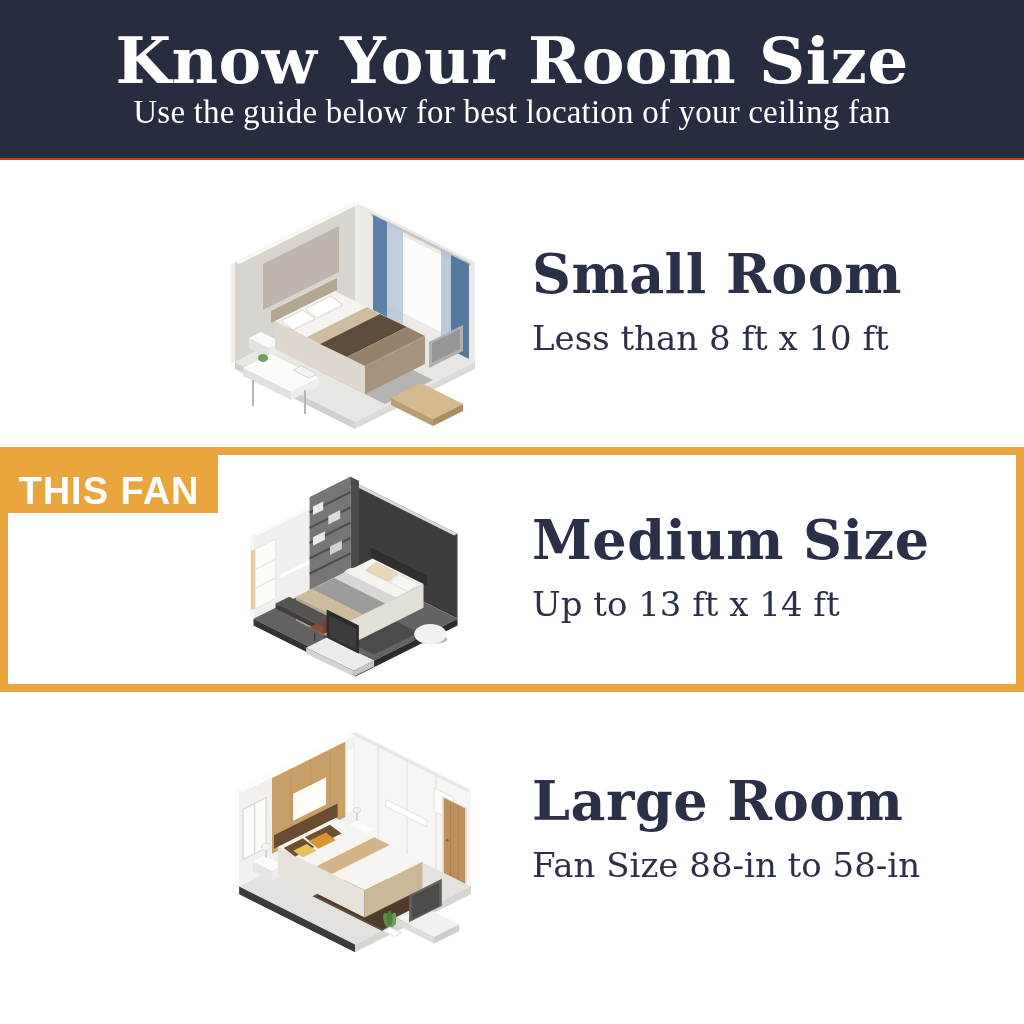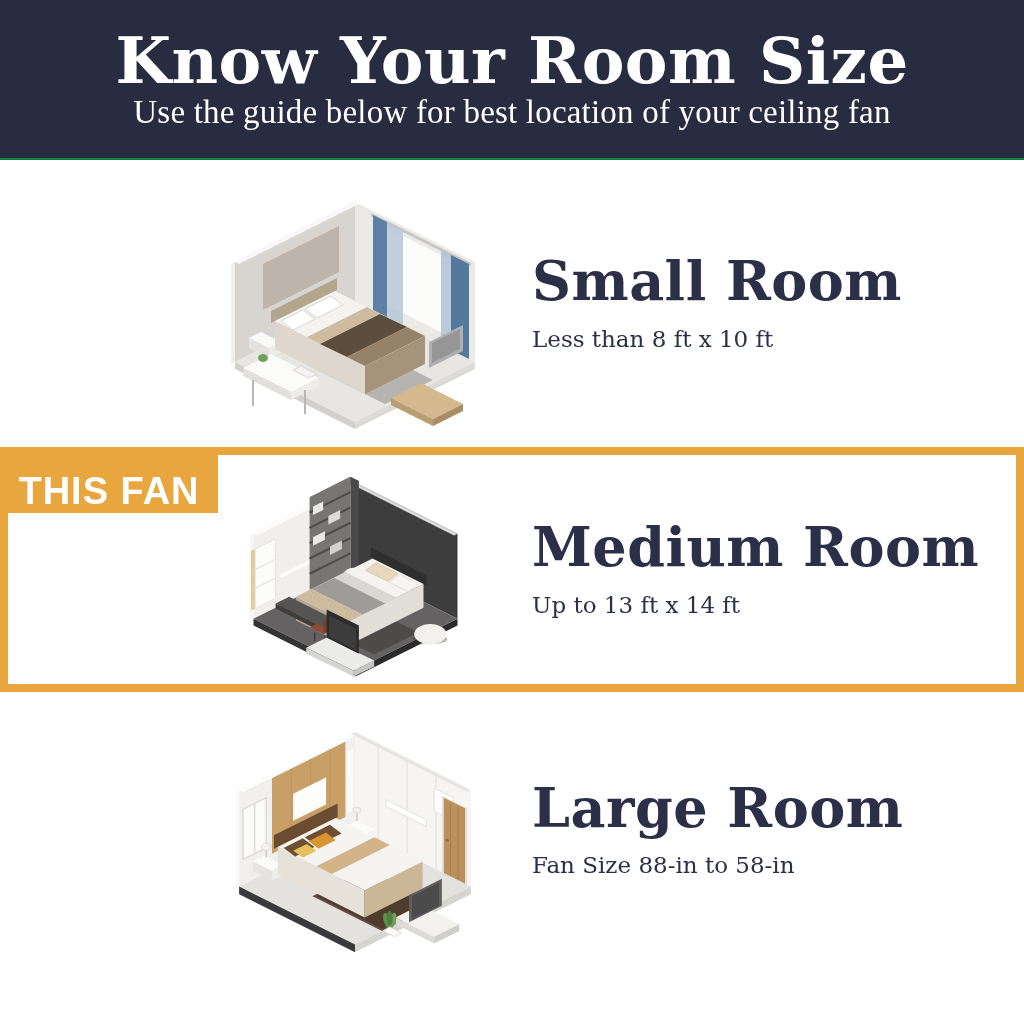--- a/index.html
+++ b/index.html
@@ -16,21 +16,21 @@
     background: var(--page-bg);
     font-family: "DejaVu Serif", serif;
     overflow: hidden;
   }
   .header {
     height: 160px;
     background: var(--header-bg);
     color: var(--text-light);
     display: flex; flex-direction: column;
     align-items: center; justify-content: center;
-    border-bottom: 2px solid #15803d;
+    border-bottom: 2px solid #c2410c;
   }
   .header-title {
     font-size: 64px;
     font-weight: bold;
     line-height: 1.05;
     letter-spacing: 0.5px;
   }
   .header-subtitle {
     font-family: "Liberation Serif", serif;
     font-size: 33px;
@@ -53,21 +53,21 @@
   .text-block { margin-left: 12px; }
   .sec-title {
     font-size: 54px;
     font-weight: bold;
     color: var(--text-navy);
     line-height: 1.1;
     margin-bottom: 12px;
     letter-spacing: 0.5px;
   }
   .sec-line {
-    font-size: 23px;
+    font-size: 34px;
     color: var(--text-navy);
     line-height: 1.34;
   }
   .highlight-box {
     position: relative;
     border: 8px solid var(--accent-orange);
     height: 245px;
     width: 1024px;
   }
   .this-fan-badge {
@@ -220,21 +220,21 @@
         <g>
           <polygon points="92,222 148,249 172,237 116,210" fill="#ebebe9"></polygon>
           <polygon points="92,222 148,249 148,256 92,229" fill="#d4d4d2"></polygon>
           <polygon points="148,249 172,237 172,244 148,256" fill="#c6c6c4"></polygon>
           <polygon points="116,210 154,229 154,196 116,177" fill="#2c2c2c"></polygon>
           <polygon points="119,209 151,225 151,200 119,184" fill="#3c3c3c"></polygon>
         </g>
       </svg>
     </div>
     <div class="text-block">
-      <div class="sec-title">Medium Room</div>
+      <div class="sec-title">Medium Size</div>
       <div class="sec-line">Up to 13 ft x 14 ft</div>
     </div>
   </div>
 </div>
 
 <div class="section row-large">
   <div class="illo">
     <svg width="290" height="251" viewBox="0 0 300 260">
       <g>
         <polygon points="30,188 30,88 26,90 26,190" fill="#fafaf8"></polygon>

